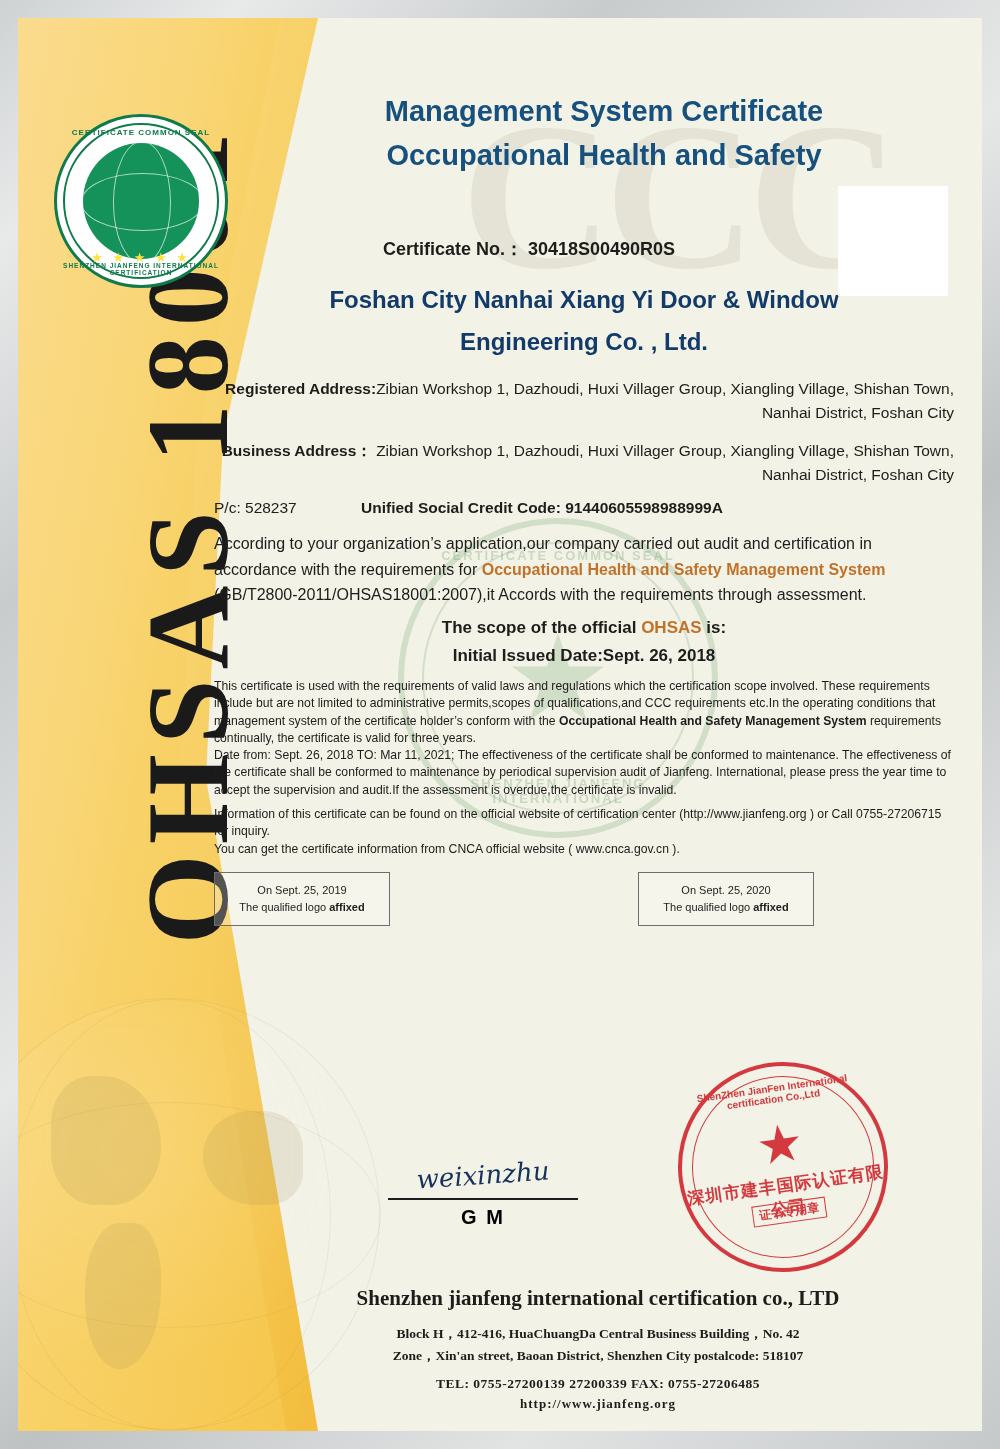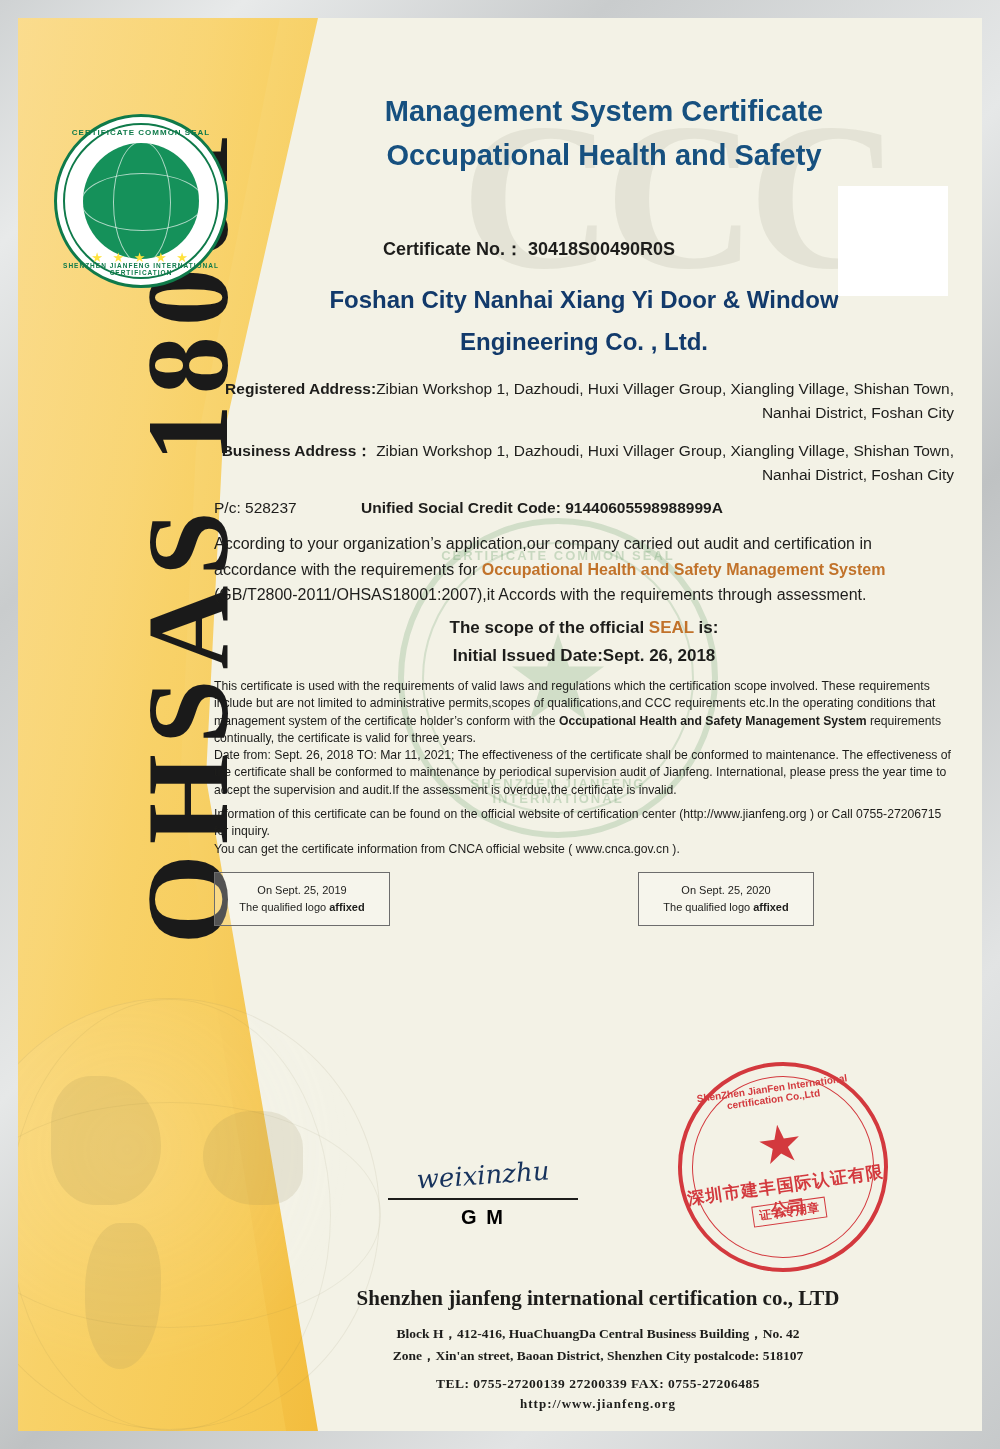--- a/index.html
+++ b/index.html
@@ -931,21 +931,21 @@
       <div class="row-pc">
         <span class="pc">P/c: 528237</span>
         <span class="usc">Unified Social Credit Code: 91440605598988999A</span>
       </div>
 
       <div class="para">
         <span>According to your organization’s application,our company carried out audit and certification in accordance with the requirements for </span><span class="hl">Occupational Health and Safety Management System </span><span>(GB/T2800-2011/OHSAS18001:2007),it Accords with the requirements through assessment.</span>
       </div>
 
       <div class="scope-title">
-        <span>The scope of the official </span><span class="hl">SEAL</span><span> is:</span>
+        <span>The scope of the official </span><span class="hl">OHSAS</span><span> is:</span>
       </div>
       <div class="issued">Initial Issued Date:Sept. 26, 2018</div>
 
       <div class="fine">
         <div>
           <span>This certificate is used with the requirements of valid laws and regulations which the certification scope involved. These requirements include but are not limited to administrative permits,scopes of qualifications,and CCC requirements etc.In the operating conditions that management system of the certificate holder’s conform with the </span><b>Occupational Health and Safety Management System</b><span> requirements continually, the certificate is valid for three years.</span>
         </div>
         <div>Date from: Sept. 26, 2018 TO: Mar 11, 2021; The effectiveness of the certificate shall be conformed to maintenance. The effectiveness of the certificate shall be conformed to maintenance by periodical supervision audit of Jianfeng. International, please press the year time to accept the supervision and audit.If the assessment is overdue,the certificate is invalid.</div>
         <div class="blk">Information of this certificate can be found on the official website of certification center (http://www.jianfeng.org ) or Call 0755-27206715 for inquiry.</div>
         <div>You can get the certificate information from CNCA official website ( www.cnca.gov.cn ).</div>

